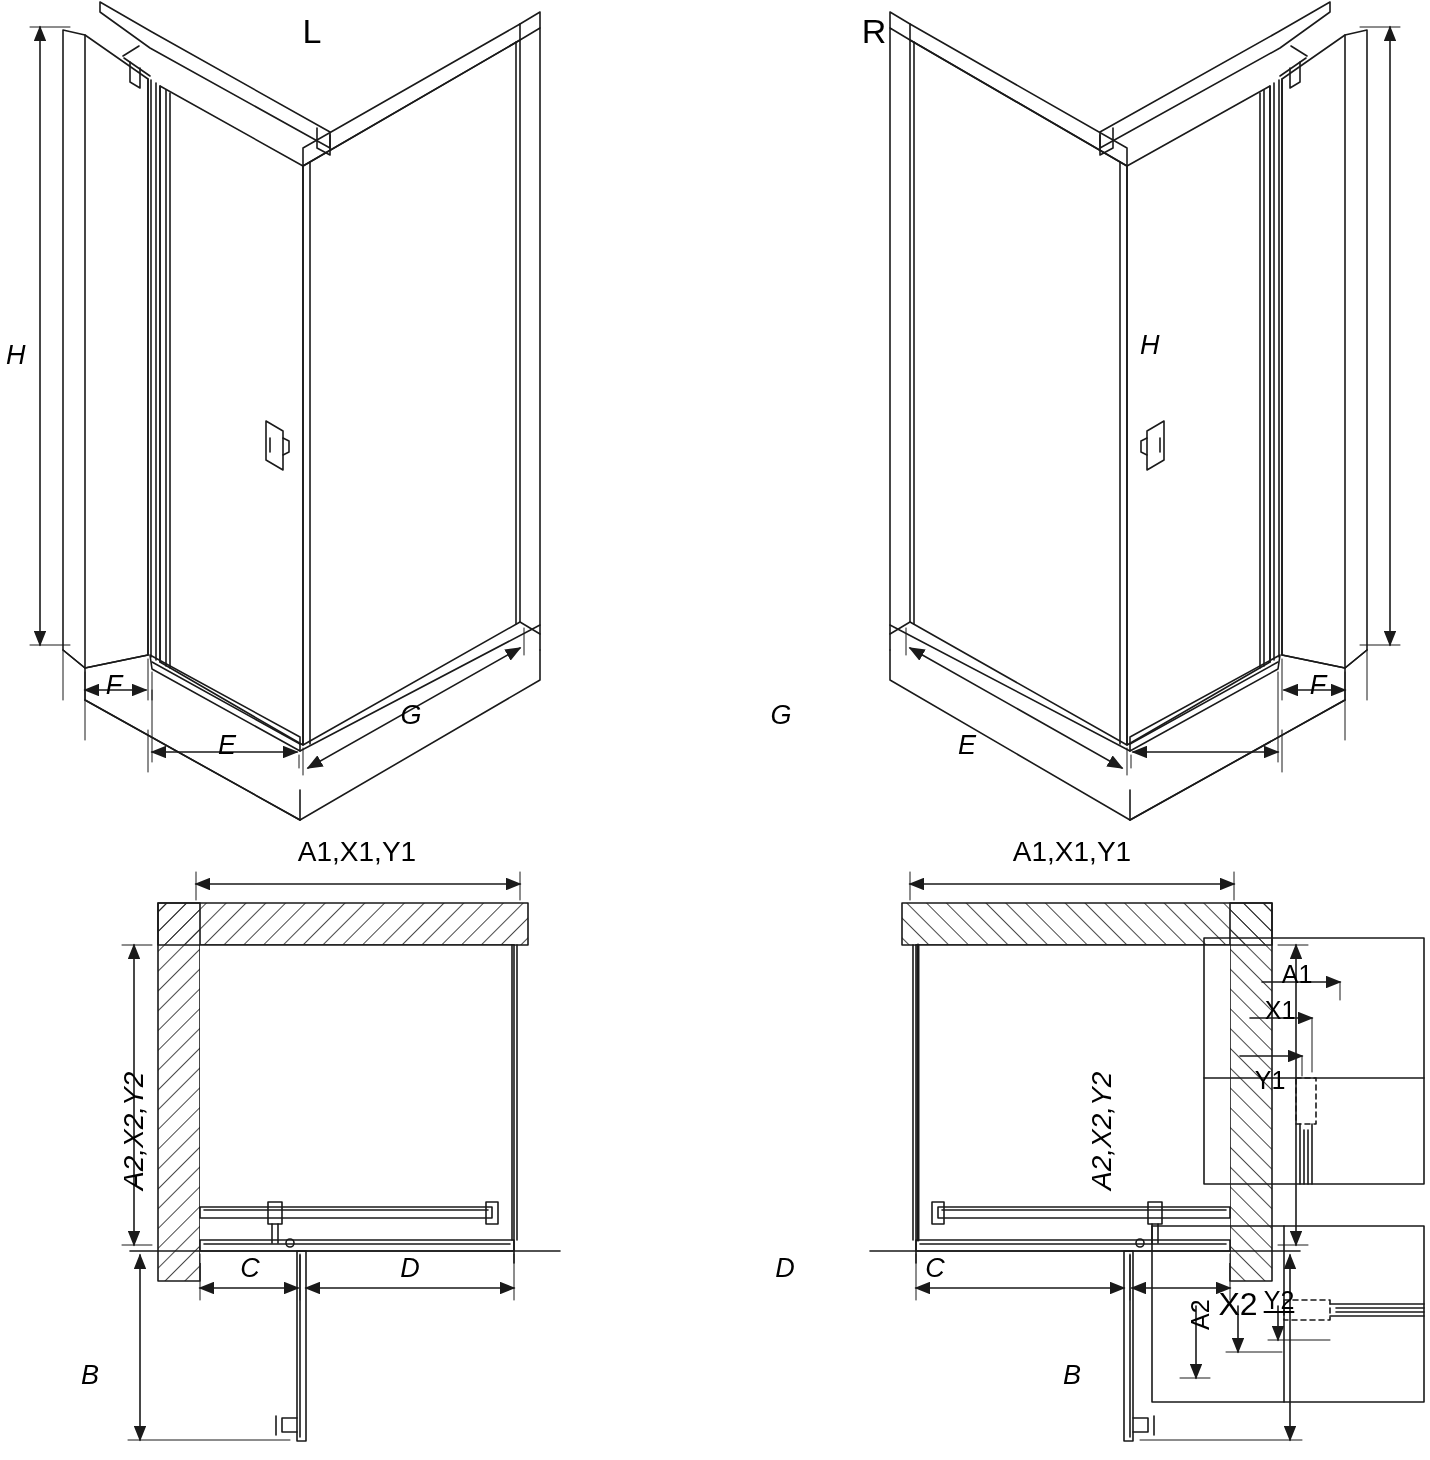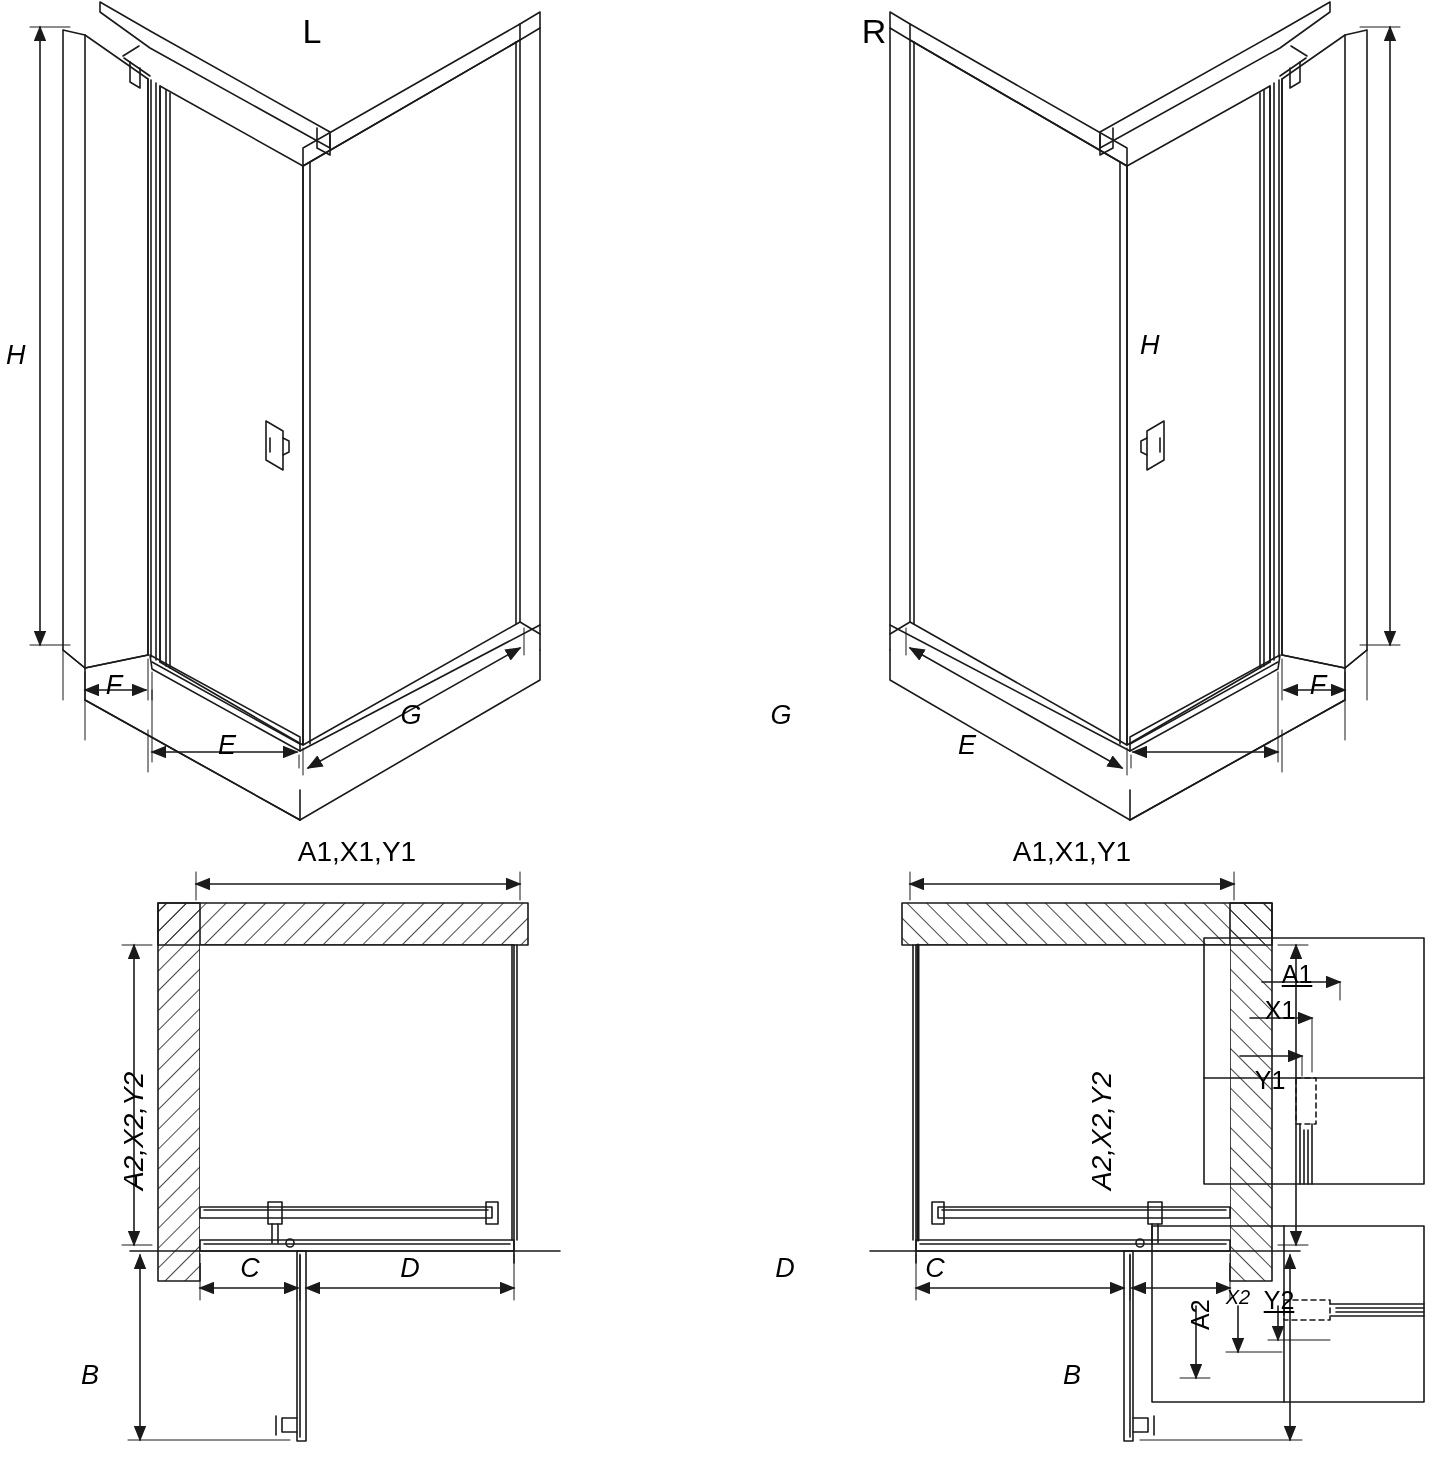--- a/index.html
+++ b/index.html
@@ -296,21 +296,21 @@
 <div class="lbl ital rot90" style="left:1086px;top:1190px;font-size:28px;">A2,X2,Y2</div>
 
 <div class="lbl ital center" style="left:250px;top:1253px;">C</div>
 <div class="lbl ital center" style="left:410px;top:1253px;">D</div>
 <div class="lbl ital center" style="left:90px;top:1360px;">B</div>
 
 <div class="lbl ital center" style="left:935px;top:1253px;">C</div>
 <div class="lbl ital center" style="left:785px;top:1253px;">D</div>
 <div class="lbl ital center" style="left:1072px;top:1360px;">B</div>
 
-<div class="lbl center" style="left:1297px;top:960px;font-size:25px;text-decoration:underline;">A1</div>
+<div class="lbl center" style="left:1297px;top:960px;font-size:25px;">A1</div>
 <div class="lbl center" style="left:1280px;top:996px;font-size:25px;">X1</div>
 <div class="lbl center" style="left:1270px;top:1066px;font-size:25px;">Y1</div>
 
 <div class="lbl rot90" style="left:1186px;top:1330px;font-size:25px;">A2</div>
-<div class="lbl center" style="left:1238px;top:1286px;font-size:20px;font-style:italic;">X2</div>
+<div class="lbl center" style="left:1238px;top:1286px;font-size:32px;">X2</div>
 <div class="lbl center" style="left:1279px;top:1286px;font-size:25px;text-decoration:underline;">Y2</div>
 
 </div>
 
 </body></html>

